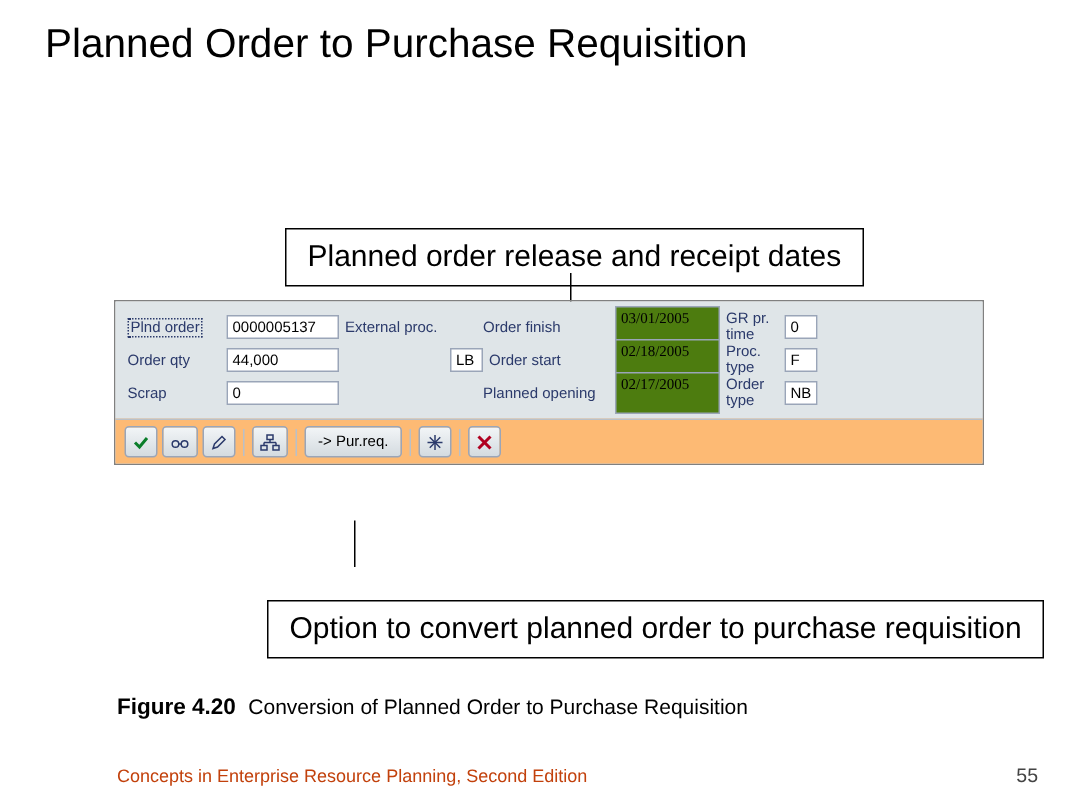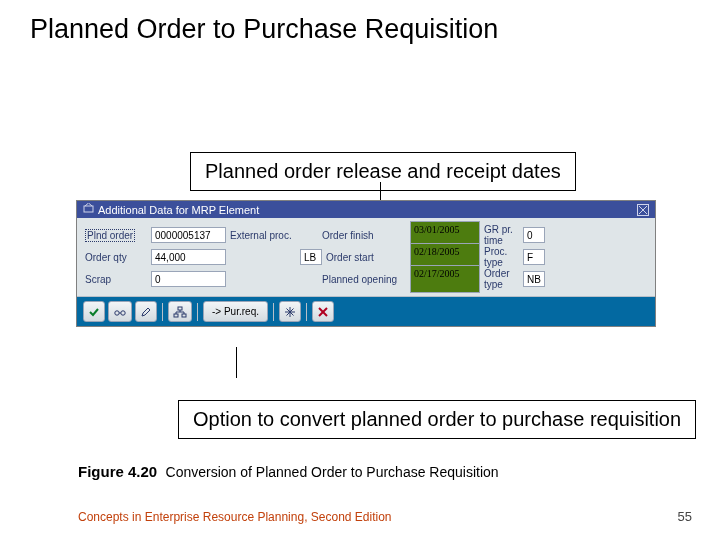--- a/index.html
+++ b/index.html
@@ -123,21 +123,21 @@
     line-height: 14px;
     color: #000;
   }
   .row1 .lbl-a span {
     border: 1px dotted #2b3a6b;
     padding: 0 1px;
   }
 
   .dialog-toolbar {
     border-top: 1px solid #b8c0c9;
-    background: #0369a1;
+    background: #fdba74;
     padding: 4px 6px;
     display: flex;
     gap: 3px;
     align-items: center;
   }
   .tbtn {
     height: 21px;
     min-width: 22px;
     border: 1px solid #9aa5b8;
     background: linear-gradient(#f2f5f7, #d4dbe0);
@@ -186,36 +186,20 @@
 </style>
 </head>
 <body>
 
 <div class="slide-title">Planned Order to Purchase Requisition</div>
 
 <div class="callout callout-top">Planned order release and receipt dates</div>
 <div class="line line-top-1"></div>
 
 <div class="dialog">
-  <div class="dialog-title">
-    <span class="open-icon">
-      <svg width="11" height="11" viewBox="0 0 11 11">
-          <rect x="1" y="3" width="9" height="6" fill="none" stroke="#cfd4ea" stroke-width="1"></rect>
-          <path d="M2 3 L5.5 0 L9 3" fill="none" stroke="#cfd4ea" stroke-width="1"></path>
-        </svg>
-    </span>
-    <span>Additional Data for MRP Element</span>
-    <span class="spacer"></span>
-    <span class="close-icon">
-      <svg width="10" height="10" viewBox="0 0 10 10">
-          <line x1="1" y1="1" x2="9" y2="9" stroke="#cfd4ea" stroke-width="1"></line>
-          <line x1="9" y1="1" x2="1" y2="9" stroke="#cfd4ea" stroke-width="1"></line>
-        </svg>
-    </span>
-  </div>
 
   <div class="dialog-body">
 
     <div class="row row1">
       <div class="lbl-a"><span>Plnd order</span></div>
       <div class="val-a">0000005137</div>
       <div class="lbl-b">External proc.</div>
       <div class="gap-b"></div>
       <div class="lbl-c">Order finish</div>
       <div class="val-c">03/01/2005</div>

